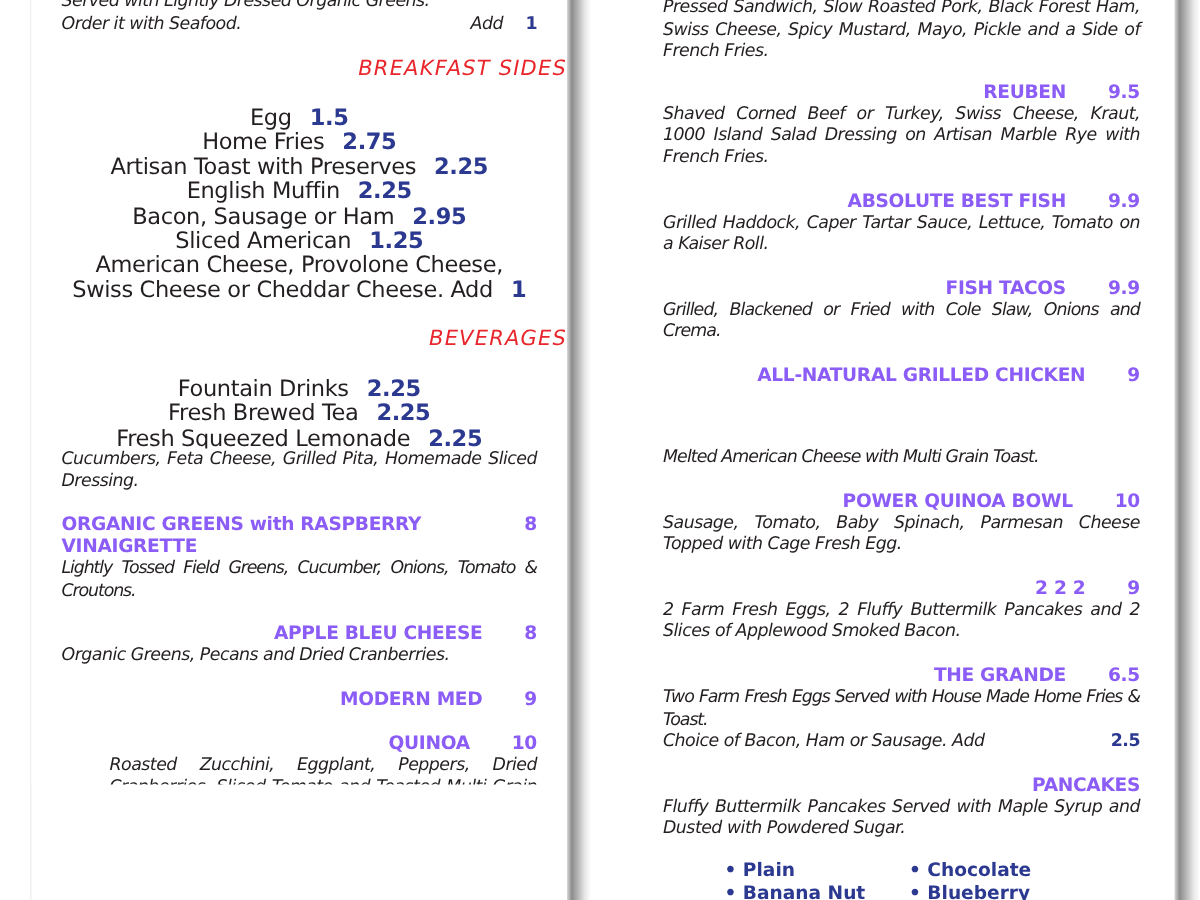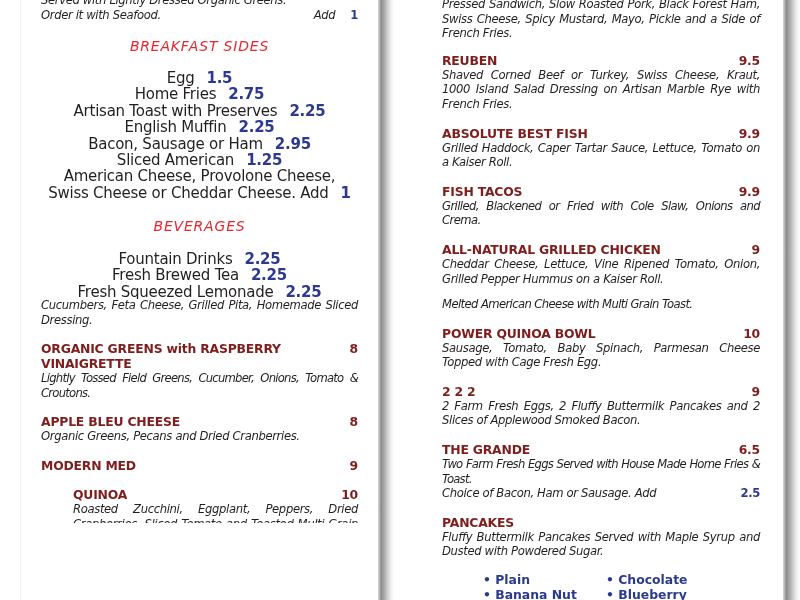--- a/index.html
+++ b/index.html
@@ -7,26 +7,26 @@
          font-family:"DejaVu Sans", sans-serif; color:#231f20; }
   .panel { position:absolute; background:#fff; overflow:hidden; }
   .shadow { position:absolute; top:0; height:600px;
             background:linear-gradient(to right,#d9d9d9 0%,#8c8c8c 20%,#b5b5b5 45%,#e8e8e8 75%,#ffffff 100%); }
   .faint-edge { position:absolute; top:0; height:600px; width:1px; background:#f0f0f0; }
   .seam { position:absolute; height:3px; background:#ffffff; }
   .frag { position:absolute; left:0; right:0; overflow:hidden; }
   .col { position:absolute; }
   .desc { font-style:italic; font-size:11.6px; line-height:14.6px; letter-spacing:-0.35px; text-align:justify; color:#231f20; }
   .item { margin:0; }
-  .item-head { display:flex; justify-content:space-between; font-weight:bold; color:#7f1d1d;
-               font-size:12.4px; line-height:15px; letter-spacing:-0.2px; }
+  .item-head { display:flex; justify-content:flex-end; font-weight:bold; color:#8b5cf6;
+               font-size:12.4px; line-height:15px; letter-spacing:-0.2px;gap:28px; }
   .price { font-weight:bold; color:#2b3990; }
   .addline { display:flex; justify-content:space-between; }
   .addline .add { font-style:italic; }
-  .sect { color:#e8262c; font-size:14px; letter-spacing:0.8px; text-align:center;
+  .sect { color:#e8262c; font-size:14px; letter-spacing:0.8px; text-align:right;
           font-family:"DejaVu Sans", sans-serif; font-style:italic; font-weight:normal; }
   .side-row { text-align:center; font-size:15px; line-height:16.4px; letter-spacing:-0.25px; }
   .side-row .price { margin-left:12px; }
   .bullets { display:grid; grid-template-columns:123px 120px; color:#2b3990; font-weight:bold;
              font-size:12.4px; line-height:14.6px; }
 </style>
 </head>
 <body>
 
 <div class="faint-edge" style="left:20px;"></div>
@@ -134,21 +134,20 @@
             <span>FISH TACOS</span>
             <span>9.9</span>
           </div>
         <div class="desc" style="letter-spacing:-0.6px;">Grilled, Blackened or Fried with Cole Slaw, Onions and Crema.</div>
       </div>
       <div class="item" style="margin-top:14px;">
         <div class="item-head">
             <span>ALL-NATURAL GRILLED CHICKEN</span>
             <span>9</span>
           </div>
-        <div class="desc">Cheddar Cheese, Lettuce, Vine Ripened Tomato, Onion, Grilled Pepper Hummus on a Kaiser Roll.</div>
       </div>
 
     </div>
   </div>
 
   <div class="frag" style="top:299px; height:301px;">
     <div class="col" style="left:48px; width:318px; top:-2px;">
       <div class="desc" style="letter-spacing:-0.6px;">Melted American Cheese with Multi Grain Toast.</div>
 
       <div class="item" style="margin-top:14px;">

